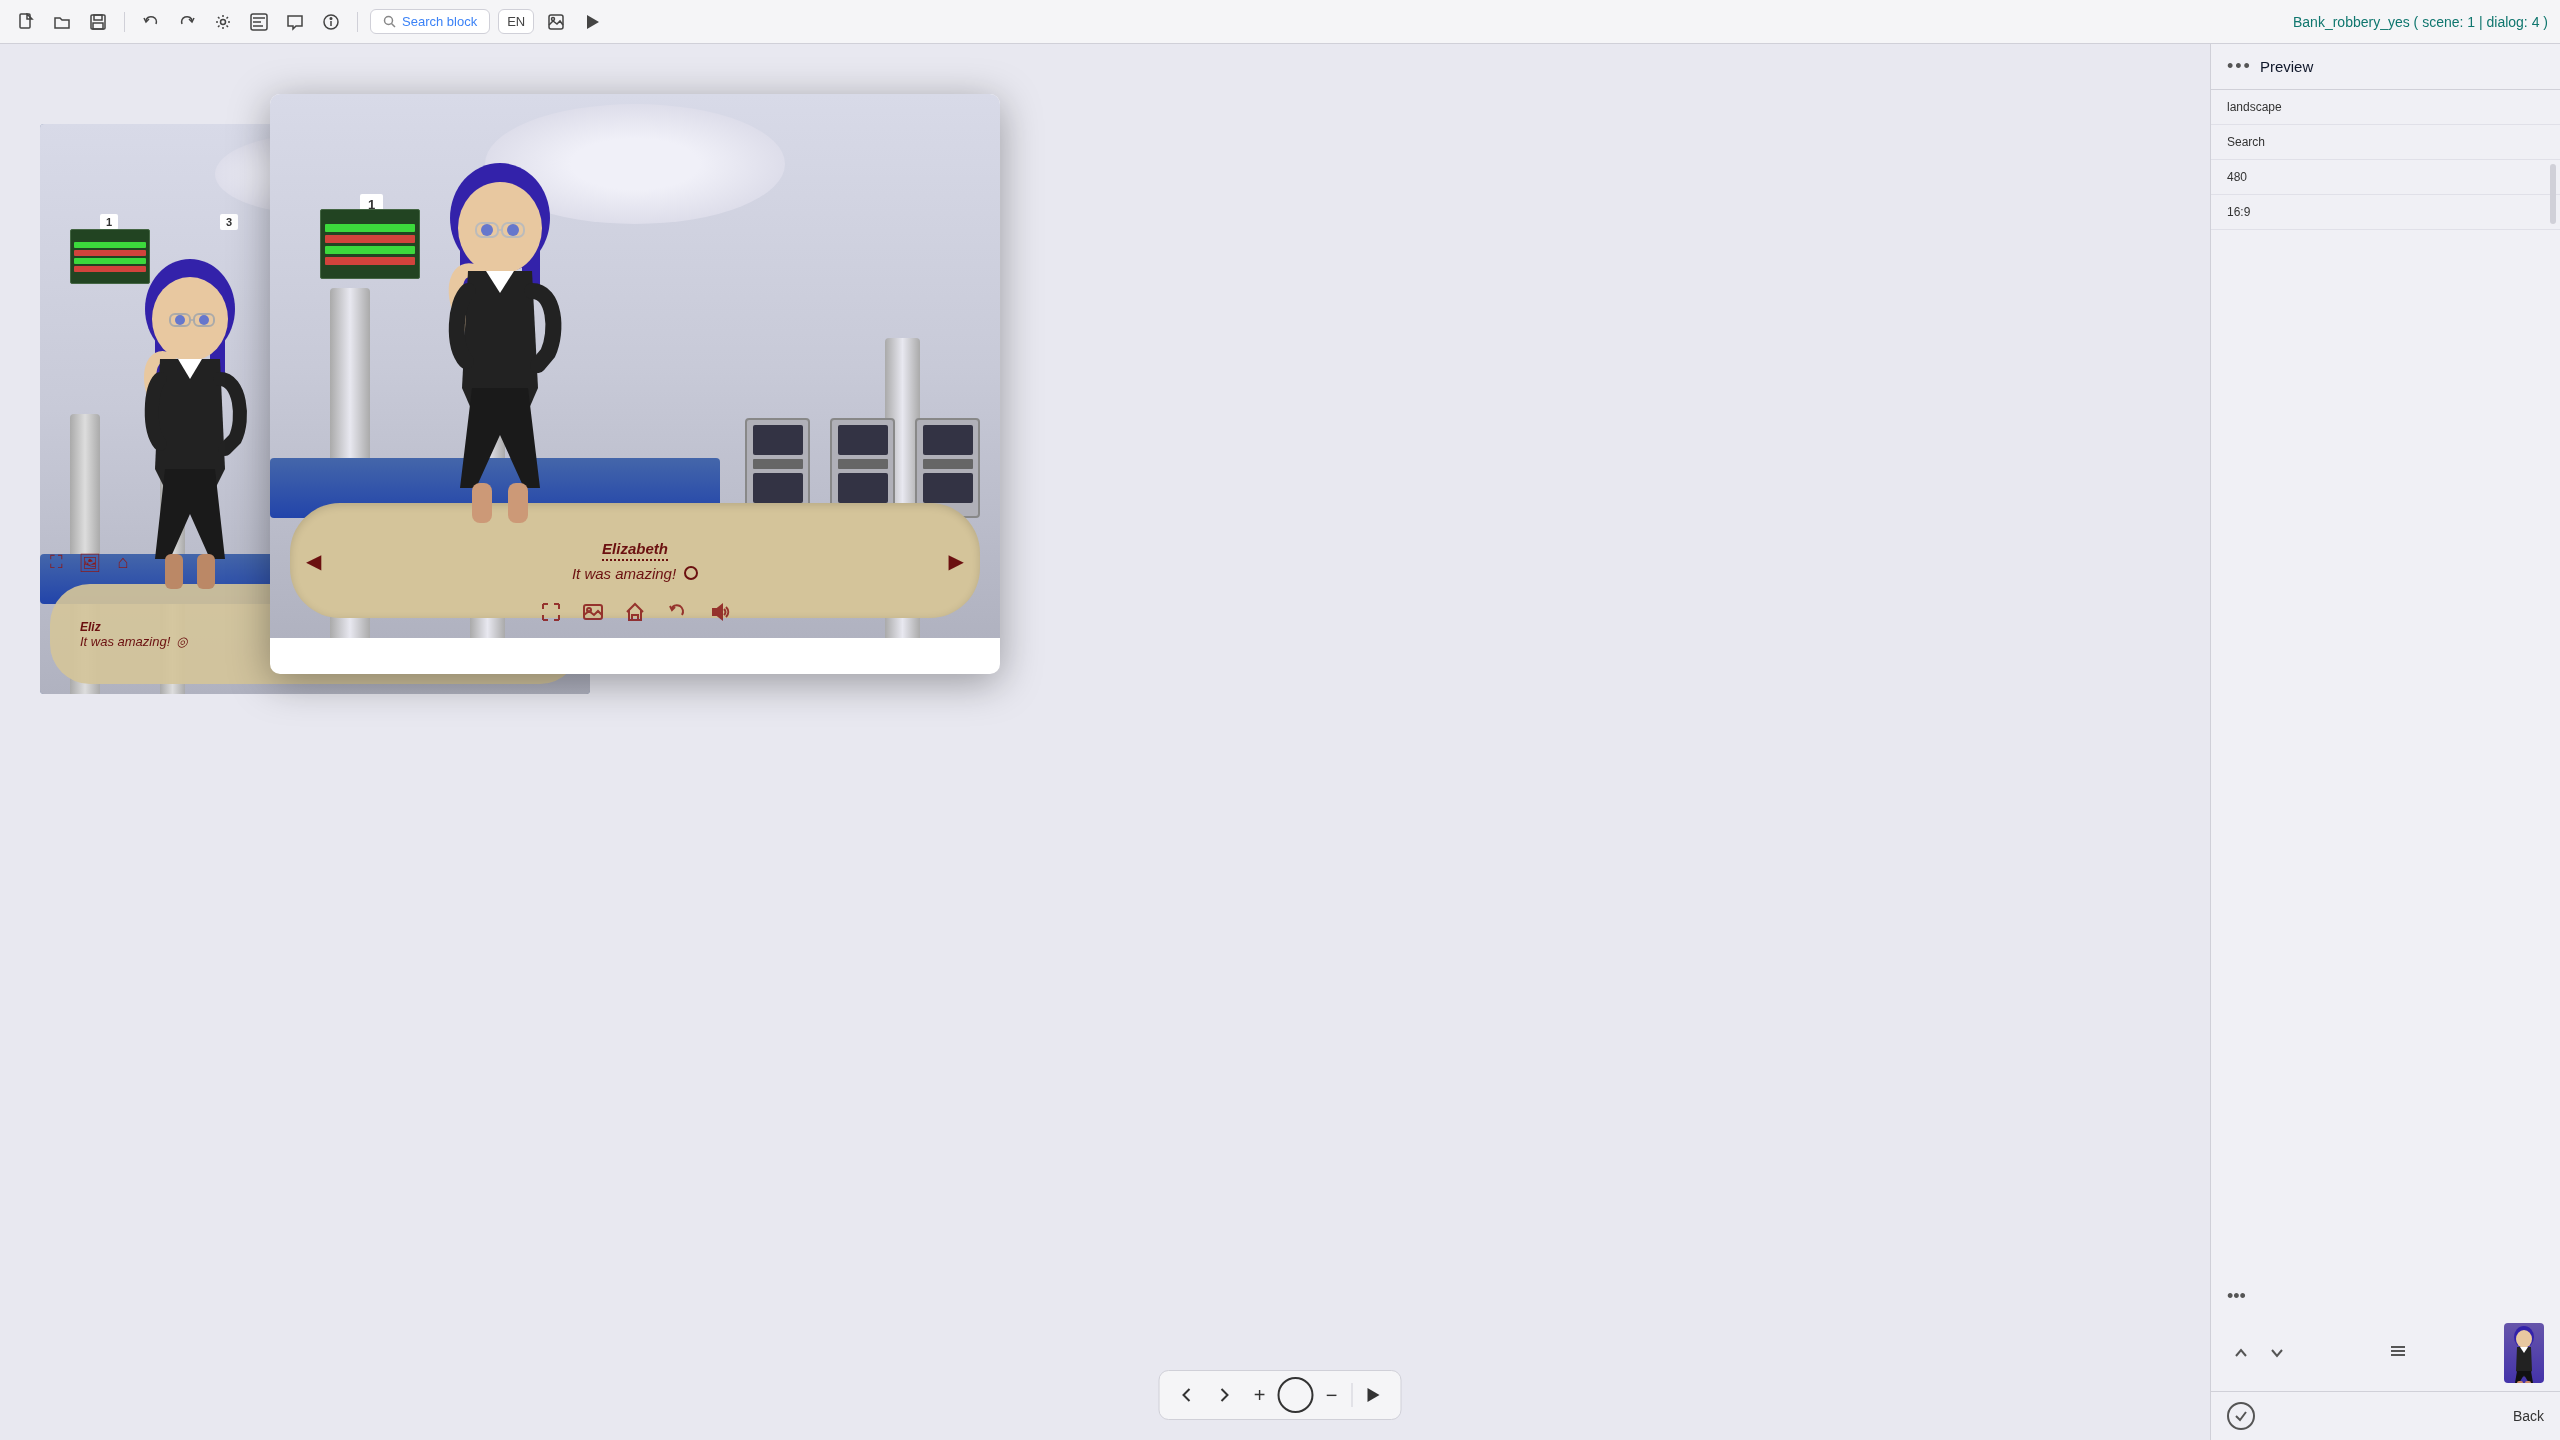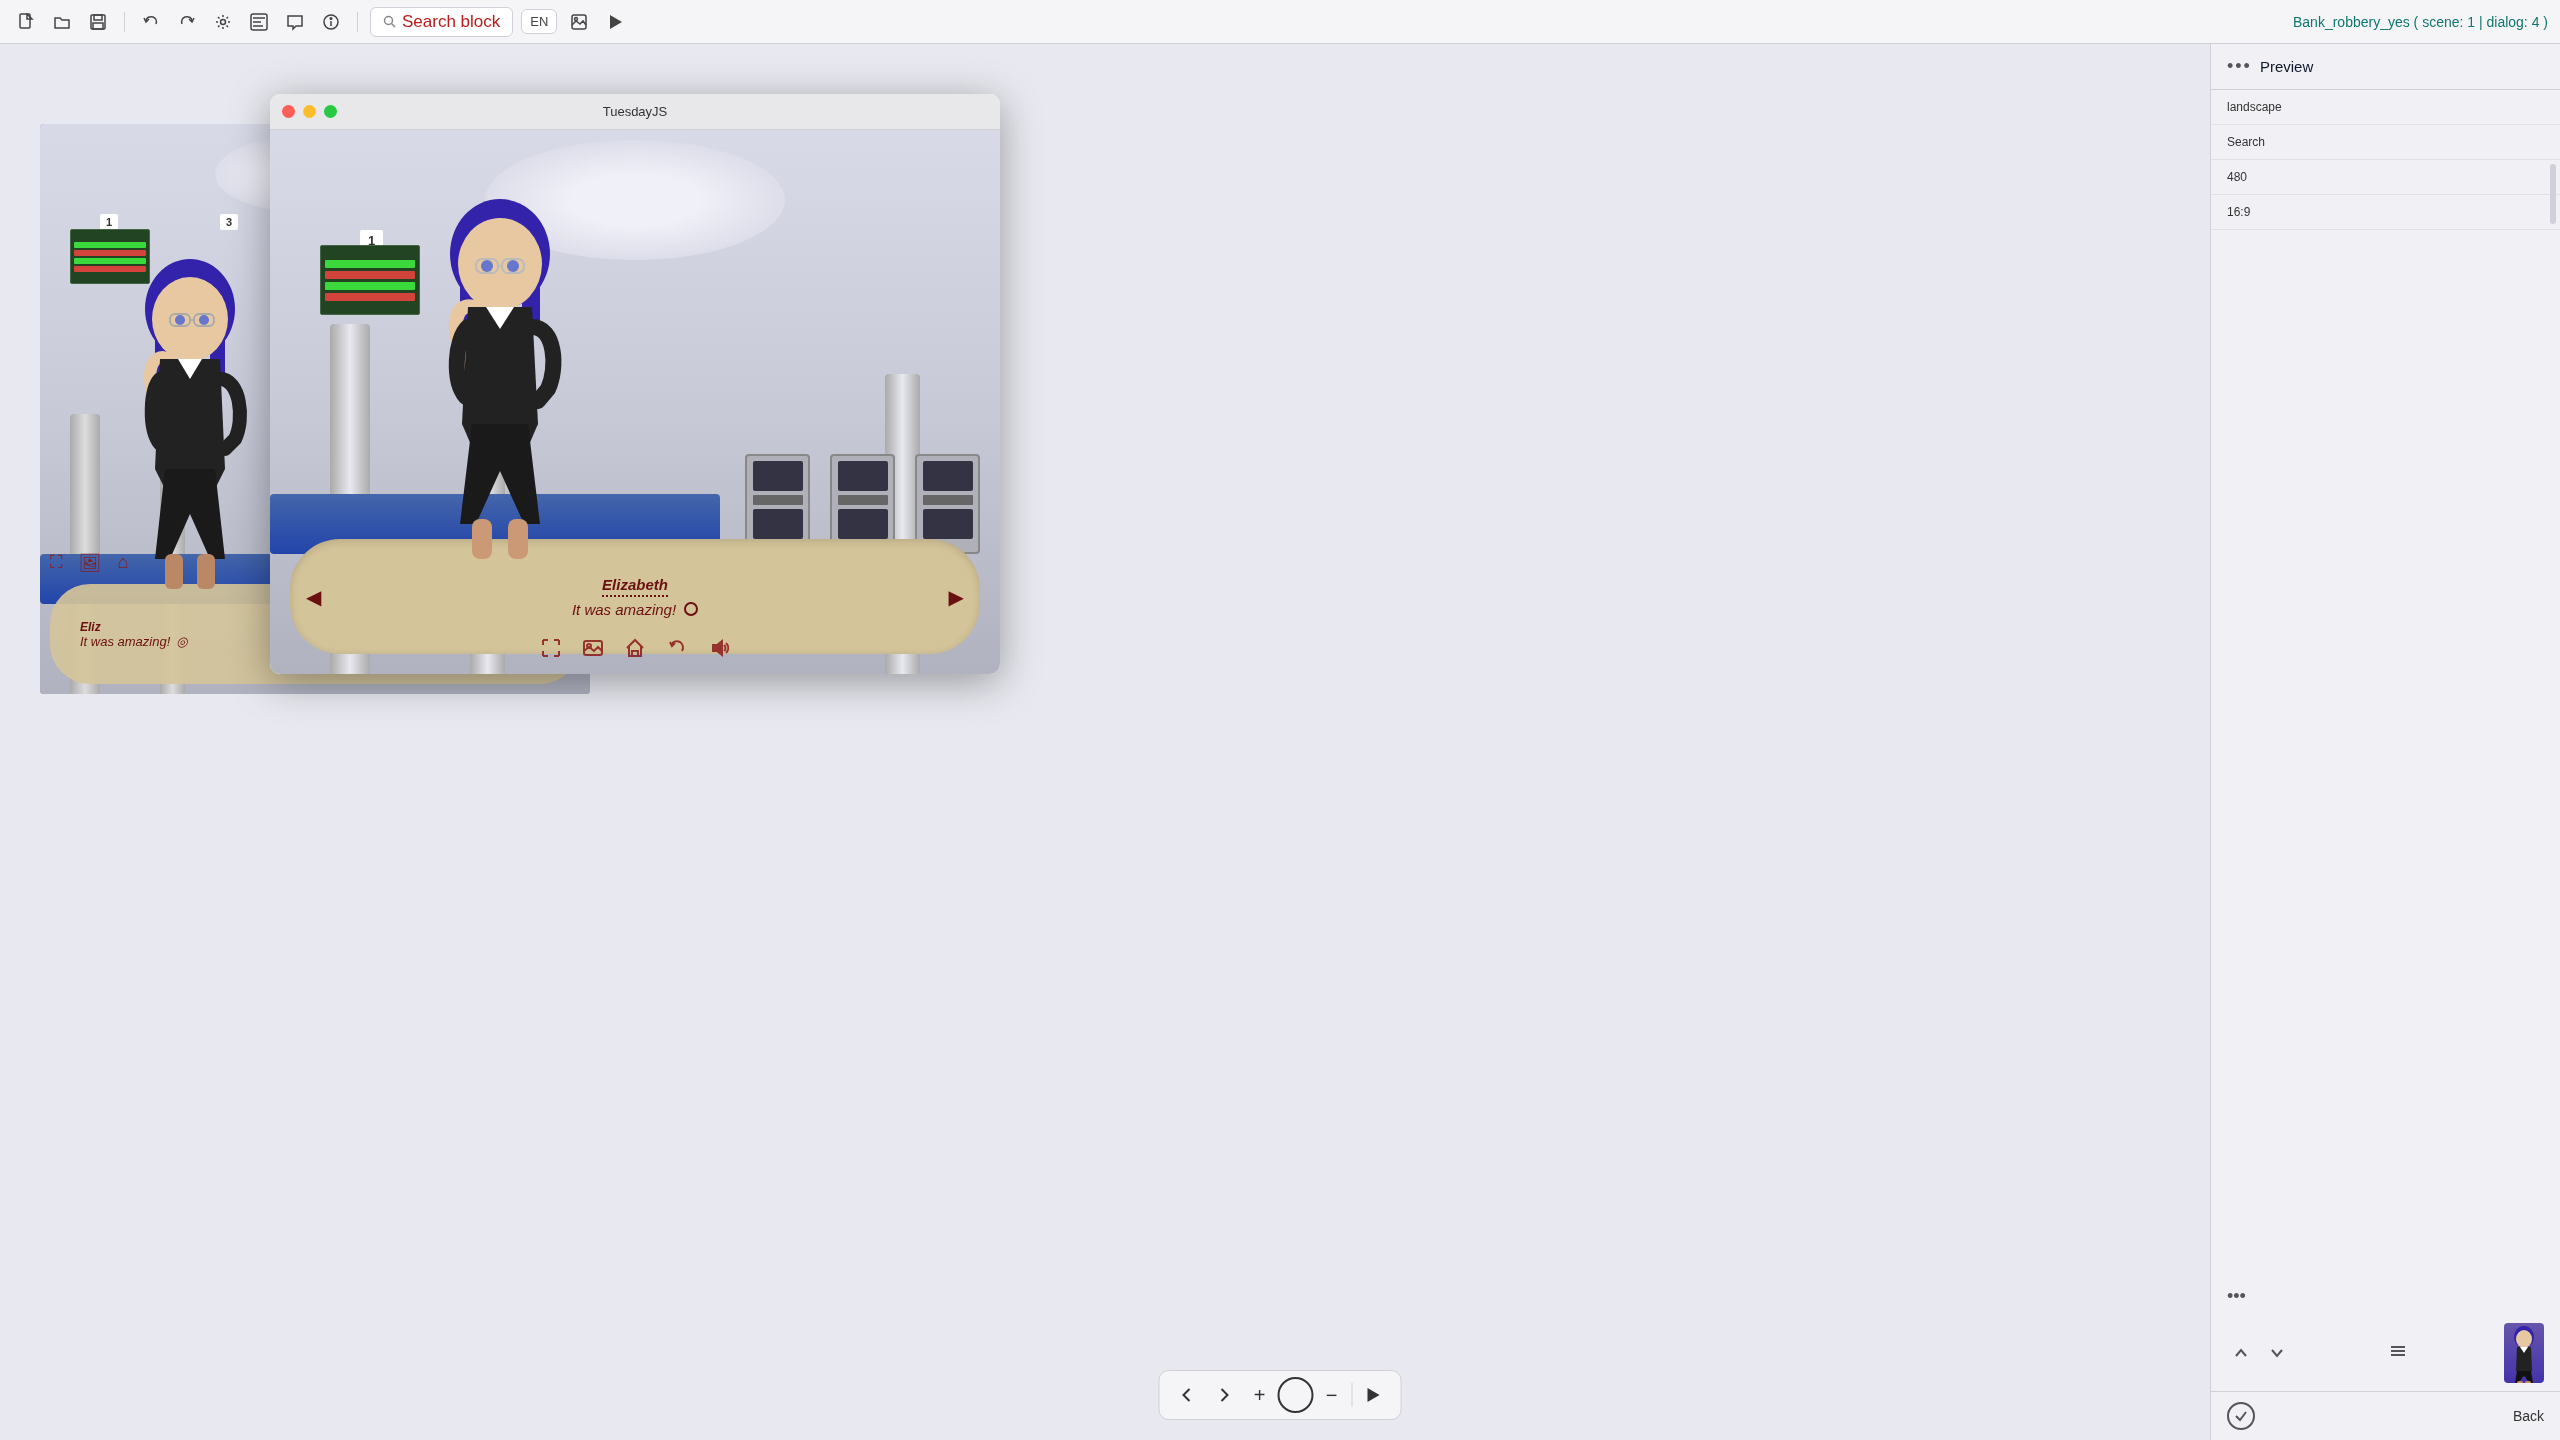--- a/index.html
+++ b/index.html
@@ -39,22 +39,22 @@
       margin: 0 4px;
     }
     .search-block-btn {
       display: flex;
       align-items: center;
       padding: 4px 12px;
       background: white;
       border: 1px solid #d0d0d8;
       border-radius: 6px;
       cursor: pointer;
-      color: #b91c1c;
-      font-size: 17px;
+      color: #3b82f6;
+      font-size: 13px;
       gap: 6px;
       min-width: 120px;
     }
     .lang-btn {
       padding: 4px 8px;
       background: white;
       border: 1px solid #d0d0d8;
       border-radius: 6px;
       cursor: pointer;
       color: #444;
@@ -571,26 +571,20 @@
 
       <div class="bg-bottom-bar">
         <span>⛶</span>
         <span>🖼</span>
         <span>⌂</span>
       </div>
     </div>
   </div>
 
   <div class="preview-window" style="left: 270px; top: 50px;">
-    <div class="preview-titlebar">
-      <span class="traffic-light tl-red"></span>
-      <span class="traffic-light tl-yellow"></span>
-      <span class="traffic-light tl-green"></span>
-      <span class="preview-title">TuesdayJS</span>
-    </div>
     <div class="preview-content">
 
       <div class="bank-bg-full">
         <div class="oval-light" style="width:300px;height:120px;"></div>
 
         <div style="position:absolute;bottom:0;left:60px;width:40px;height:350px;background:linear-gradient(90deg,#aaa 0%,#e8e8f0 50%,#aaa 100%);border-radius:4px 4px 0 0;"></div>
         <div style="position:absolute;bottom:0;left:200px;width:35px;height:320px;background:linear-gradient(90deg,#aaa 0%,#e8e8f0 50%,#aaa 100%);border-radius:4px 4px 0 0;"></div>
         <div style="position:absolute;bottom:0;right:80px;width:35px;height:300px;background:linear-gradient(90deg,#aaa 0%,#e8e8f0 50%,#aaa 100%);border-radius:4px 4px 0 0;"></div>
 
         <div style="position:absolute;bottom:120px;left:0;width:450px;height:60px;background:linear-gradient(180deg,#4466aa,#2244aa);border-radius:4px;"></div>

